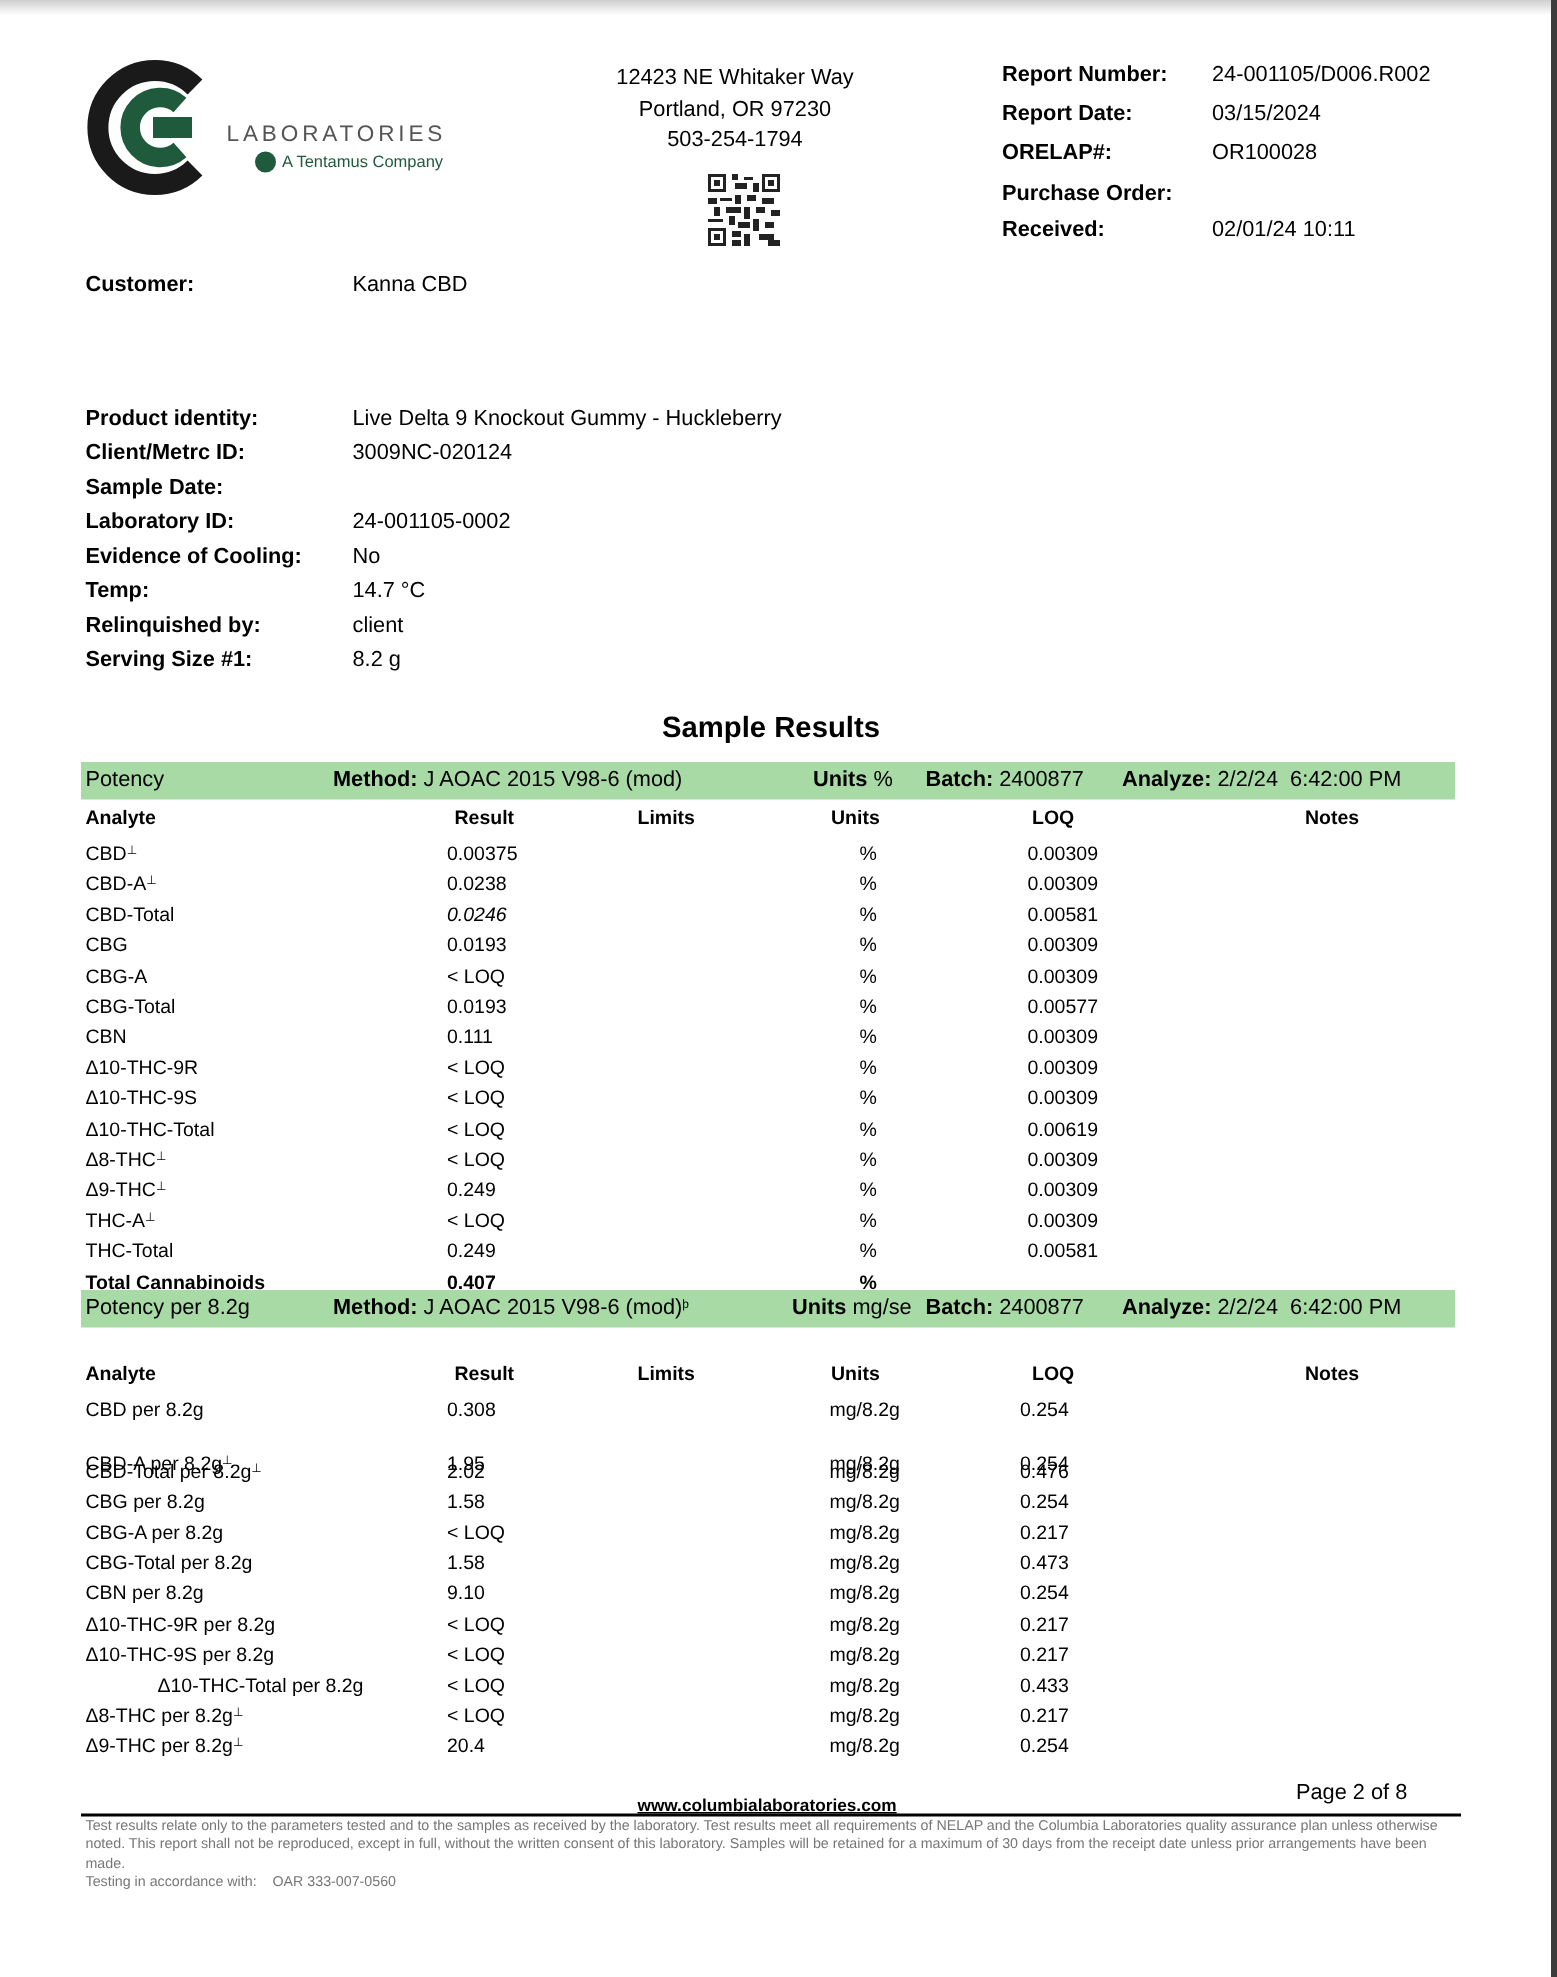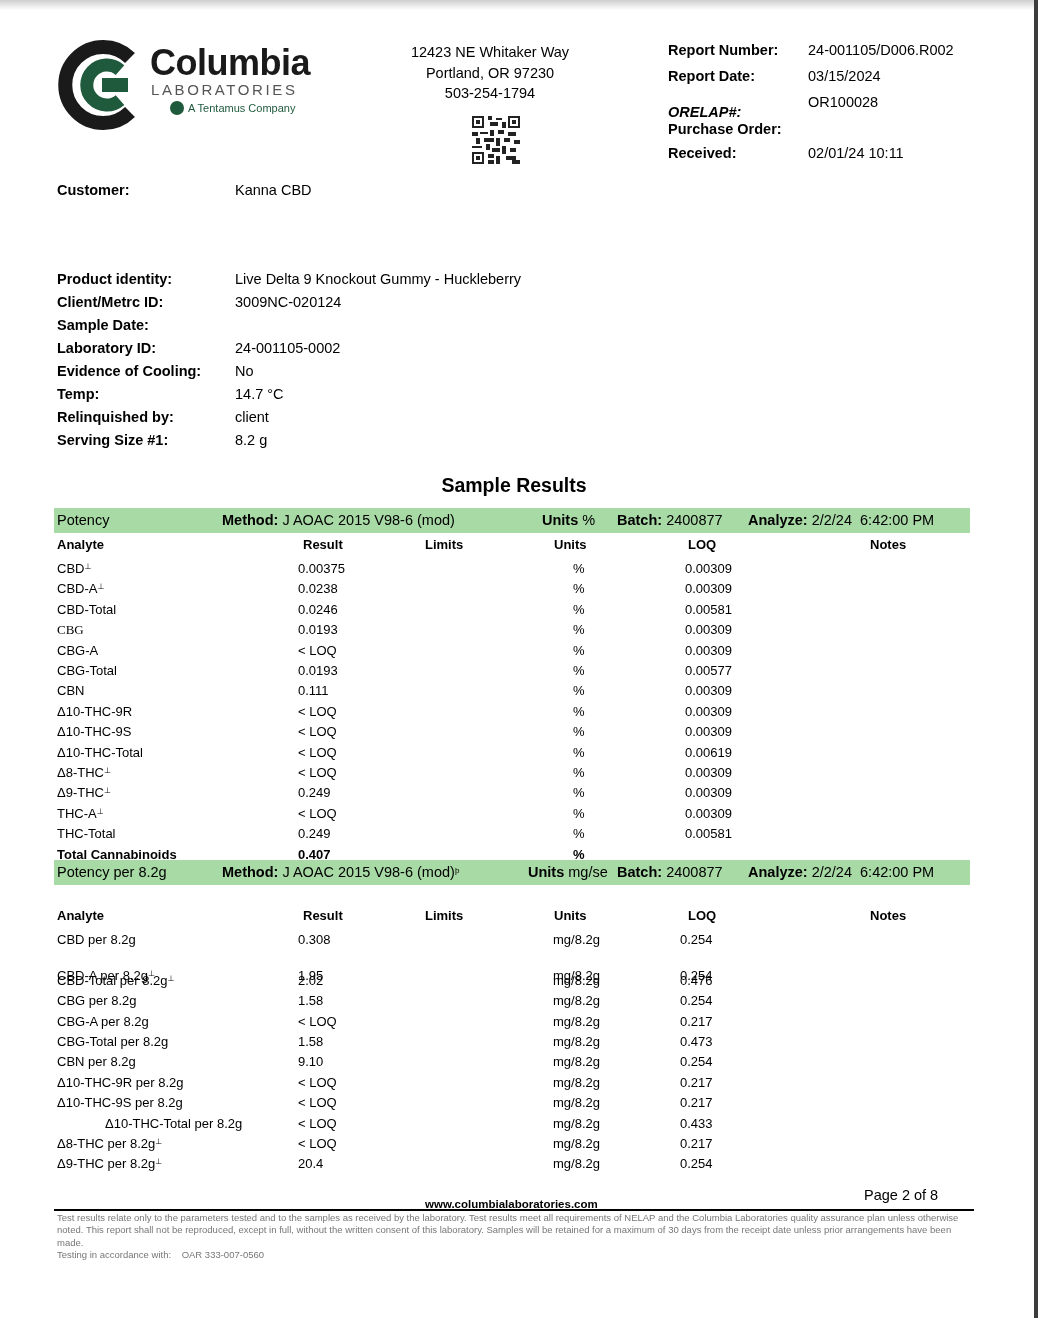--- a/index.html
+++ b/index.html
@@ -54,21 +54,20 @@
 
 <div class="topshade"></div>
 <div class="rightbar"></div>
 
 <div class="logo">
   <svg width="90" height="90" viewBox="0 0 90 90" style="position:absolute;left:0;top:0;">
     <path d="M72 18 A38 38 0 1 0 72 72" fill="none" stroke="#1a1a1a" stroke-width="14"></path>
     <path d="M62 30 A20 20 0 1 0 62 60" fill="none" stroke="#1f5a3c" stroke-width="13"></path>
     <rect x="44" y="38" width="26" height="14" fill="#1f5a3c"></rect>
   </svg>
-  <div class="logo-word">Columbia</div>
   <div class="logo-lab">LABORATORIES</div>
   <div class="logo-tent-icon"></div>
   <div class="logo-tent" style="left:130px;">A Tentamus Company</div>
 </div>
 
 <div class="addr">
   <div>12423 NE Whitaker Way</div>
   <div>Portland, OR 97230</div>
   <div>503-254-1794</div>
 </div>
@@ -109,21 +108,21 @@
       <rect x="8" y="22" width="3" height="2"></rect>
       <rect x="20" y="22" width="4" height="2"></rect>
   </g>
 </svg>
 
 <div>
   <div class="hdr-label" style="top:42px;">Report Number:</div>
   <div class="hdr-value" style="top:42px;">24-001105/D006.R002</div>
   <div class="hdr-label" style="top:68px;">Report Date:</div>
   <div class="hdr-value" style="top:68px;">03/15/2024</div>
-  <div class="hdr-label" style="top:104px;font-style:italic;">ORELAP#:</div>
+  <div class="hdr-label" style="top:94px;">ORELAP#:</div>
   <div class="hdr-value" style="top:94px;">OR100028</div>
   <div class="hdr-label" style="top:121px;">Purchase Order:</div>
   <div class="hdr-value" style="top:121px;"></div>
   <div class="hdr-label" style="top:145px;">Received:</div>
   <div class="hdr-value" style="top:145px;">02/01/24  10:11</div>
 </div>
 
 <div class="info-label" style="top:182px;">Customer:</div>
 <div class="info-value" style="top:182px;">Kanna CBD</div>
 
@@ -171,26 +170,26 @@
       <span class="c-loq"><span style="position: static;">0.00309</span></span>
     </div>
     <div class="row" style="top: 581.4px;">
       <span class="c-analyte"><span style="position: static;">CBD-A</span><sup style="position: static;">⊥</sup></span>
       <span class="c-result"><span style="position: static;">0.0238</span></span>
       <span class="c-units"><span style="position: static;">%</span></span>
       <span class="c-loq"><span style="position: static;">0.00309</span></span>
     </div>
     <div class="row" style="top: 601.8px;">
       <span class="c-analyte"><span style="position: static;">CBD-Total</span></span>
-      <span class="c-result"><span style="position: static;">0.0246</span></span>
+      <span class="c-result"><span style="position: static; font-style: italic;">0.0246</span></span>
       <span class="c-units"><span style="position: static;">%</span></span>
       <span class="c-loq"><span style="position: static;">0.00581</span></span>
     </div>
     <div class="row" style="top: 622.2px;">
-      <span class="c-analyte"><span style="position: static; font-family: Liberation Serif, serif;">CBG</span></span>
+      <span class="c-analyte"><span style="position: static;">CBG</span></span>
       <span class="c-result"><span style="position: static;">0.0193</span></span>
       <span class="c-units"><span style="position: static;">%</span></span>
       <span class="c-loq"><span style="position: static;">0.00309</span></span>
     </div>
     <div class="row" style="top: 642.6px;">
       <span class="c-analyte"><span style="position: static;">CBG-A</span></span>
       <span class="c-result"><span style="position: static;">&lt; LOQ</span></span>
       <span class="c-units"><span style="position: static;">%</span></span>
       <span class="c-loq"><span style="position: static;">0.00309</span></span>
     </div>

